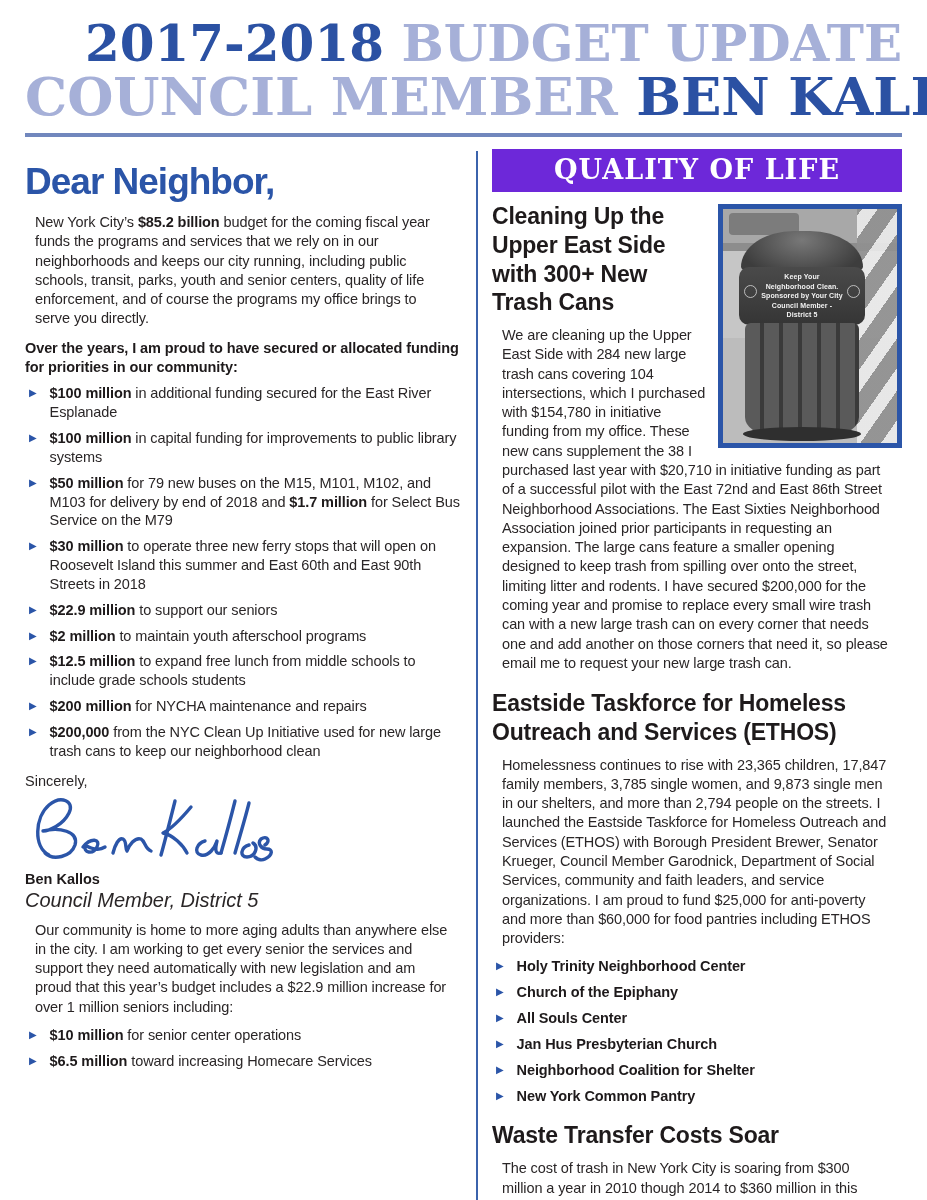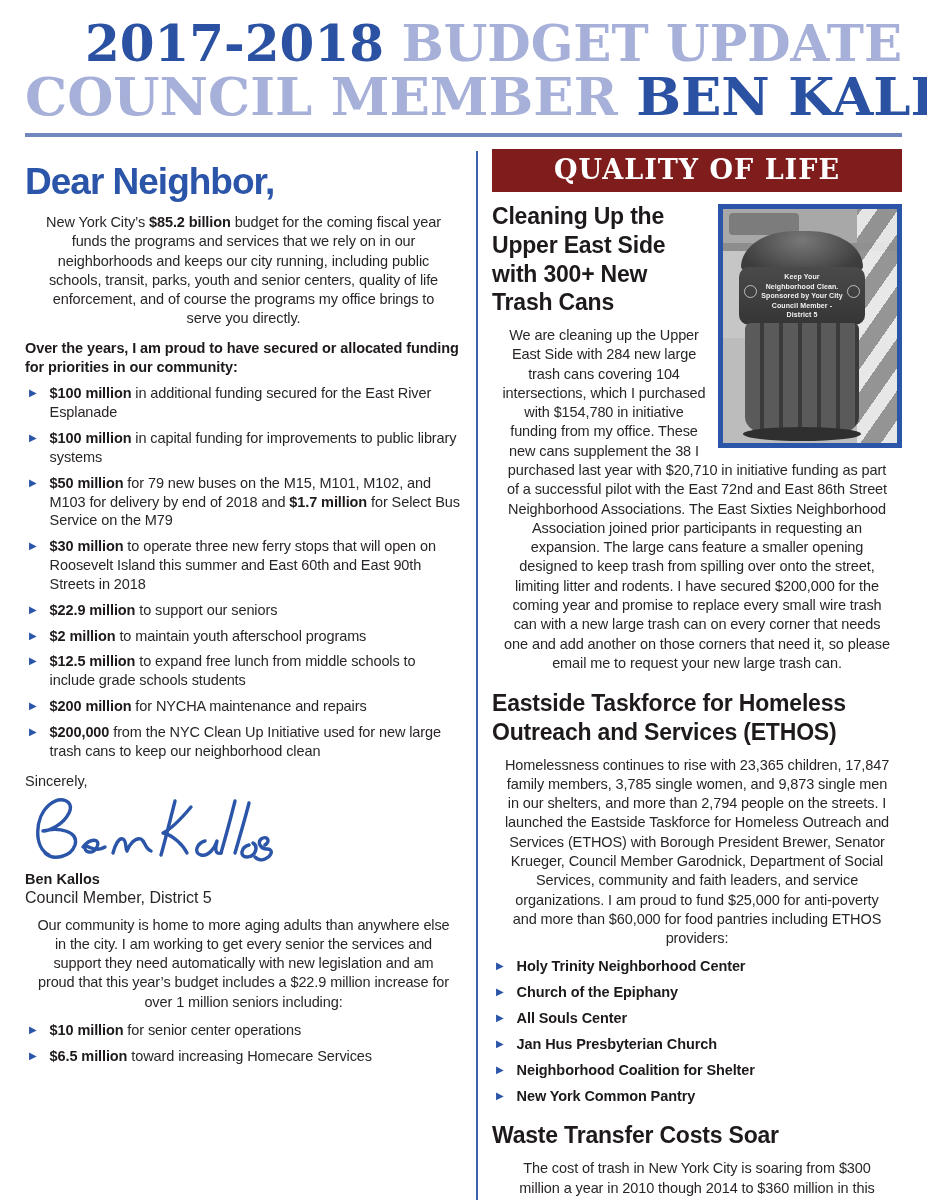--- a/index.html
+++ b/index.html
@@ -27,37 +27,37 @@
   .cols { display:flex; align-items:stretch; padding-top:10px; }
   .col-left  { width:437px; flex:0 0 437px; }
   .col-div   { width:2px; background:#3b63ac; margin:4px 14px 18px 14px; }
   .col-right { flex:1; min-width:0; }
 
   
   .greeting {
     font-family:"Liberation Sans", sans-serif; font-weight:800;
     font-size:37px; letter-spacing:-1px; color:#2b55a8; margin:14px 0 10px 0;
   }
-  p.body { font-size:14.5px; line-height:1.33; margin:9px 10px; letter-spacing:-0.1px;text-align:center; }
+  p.body { font-size:14.5px; line-height:1.33; margin:9px 10px; letter-spacing:-0.1px; }
   p.body-bold { font-size:14.5px; line-height:1.33; margin:10px 0 6px 0; font-weight:700; color:#1e1a1b; letter-spacing:-0.1px;}
   .b { font-weight:700; color:#1e1a1b; }
   .inline-link { font-weight:700; color:#2b55a8; cursor:pointer; }
 
   ul.bullets { list-style:none; margin:4px 0 12px 0; }
   ul.bullets li { display:flex; margin:7px 0; font-size:14.5px; line-height:1.3; letter-spacing:-0.1px;}
   ul.bullets .arrow { flex:0 0 auto; color:#2b55a8; font-size:10px; line-height:1; margin:4px 13px 0 4px; }
   ul.bullets .li-text { flex:1; }
 
   .sincerely { font-size:14.5px; margin:12px 0 2px 0; }
   .signature { margin:2px 0 0 0; }
   .sig-name { font-weight:700; font-size:14.5px; color:#1e1a1b; margin-top:2px; }
-  .sig-title { font-size:16px; margin-top:2px; }
+  .sig-title { font-size:20px; margin-top:2px;font-style:italic; }
 
   .banner {
-    background:#7f1d1d; color:#ffffff; text-align:center;
+    background:#6d28d9; color:#ffffff; text-align:center;
     font-family:"DejaVu Serif", serif; font-weight:700;
     font-size:27px; letter-spacing:1px; padding:5px 0 7px 0; margin:16px 0 10px 0;
   }
   .col-right .banner { margin-top:2px; }
 
   h3.sub {
     clear:both; font-size:23px; line-height:1.25; font-weight:700; color:#1e1a1b;
     margin:16px 0 8px 0; letter-spacing:-0.2px;
   }
   .col-right h3.first { margin-top:8px; clear:none; }

